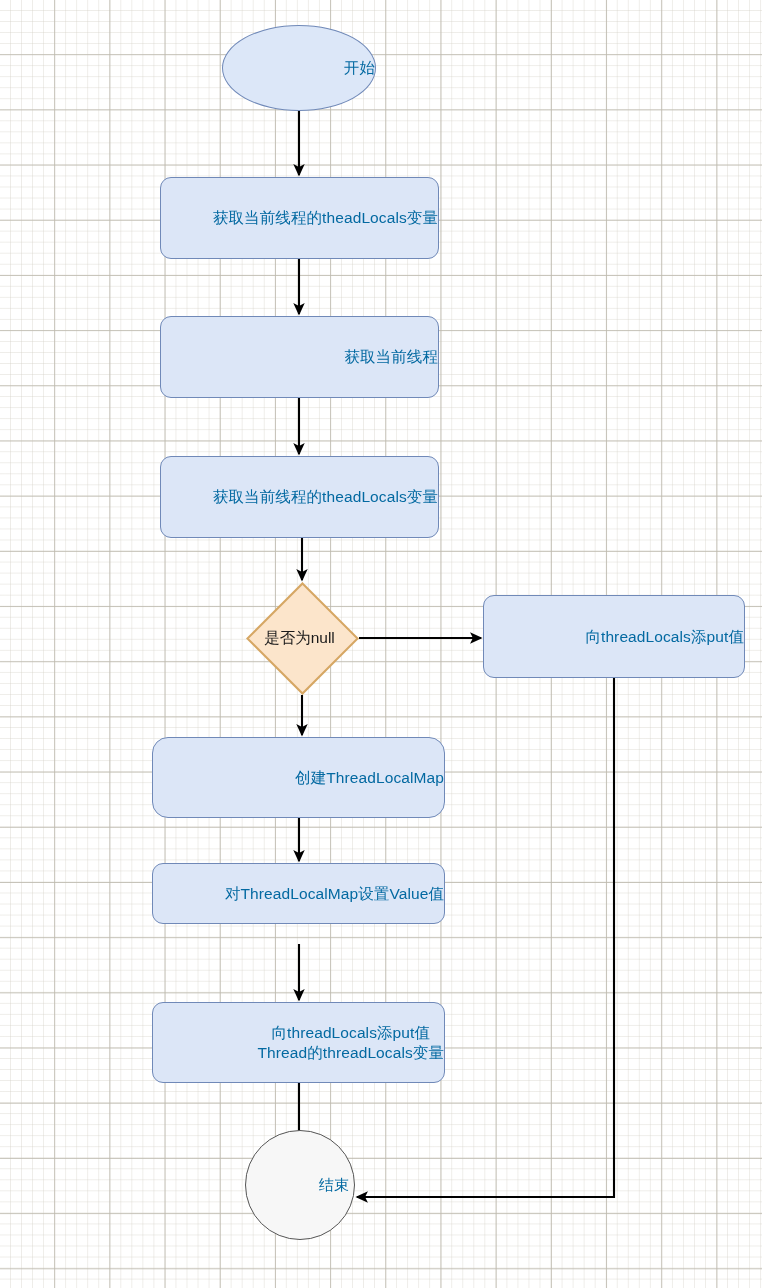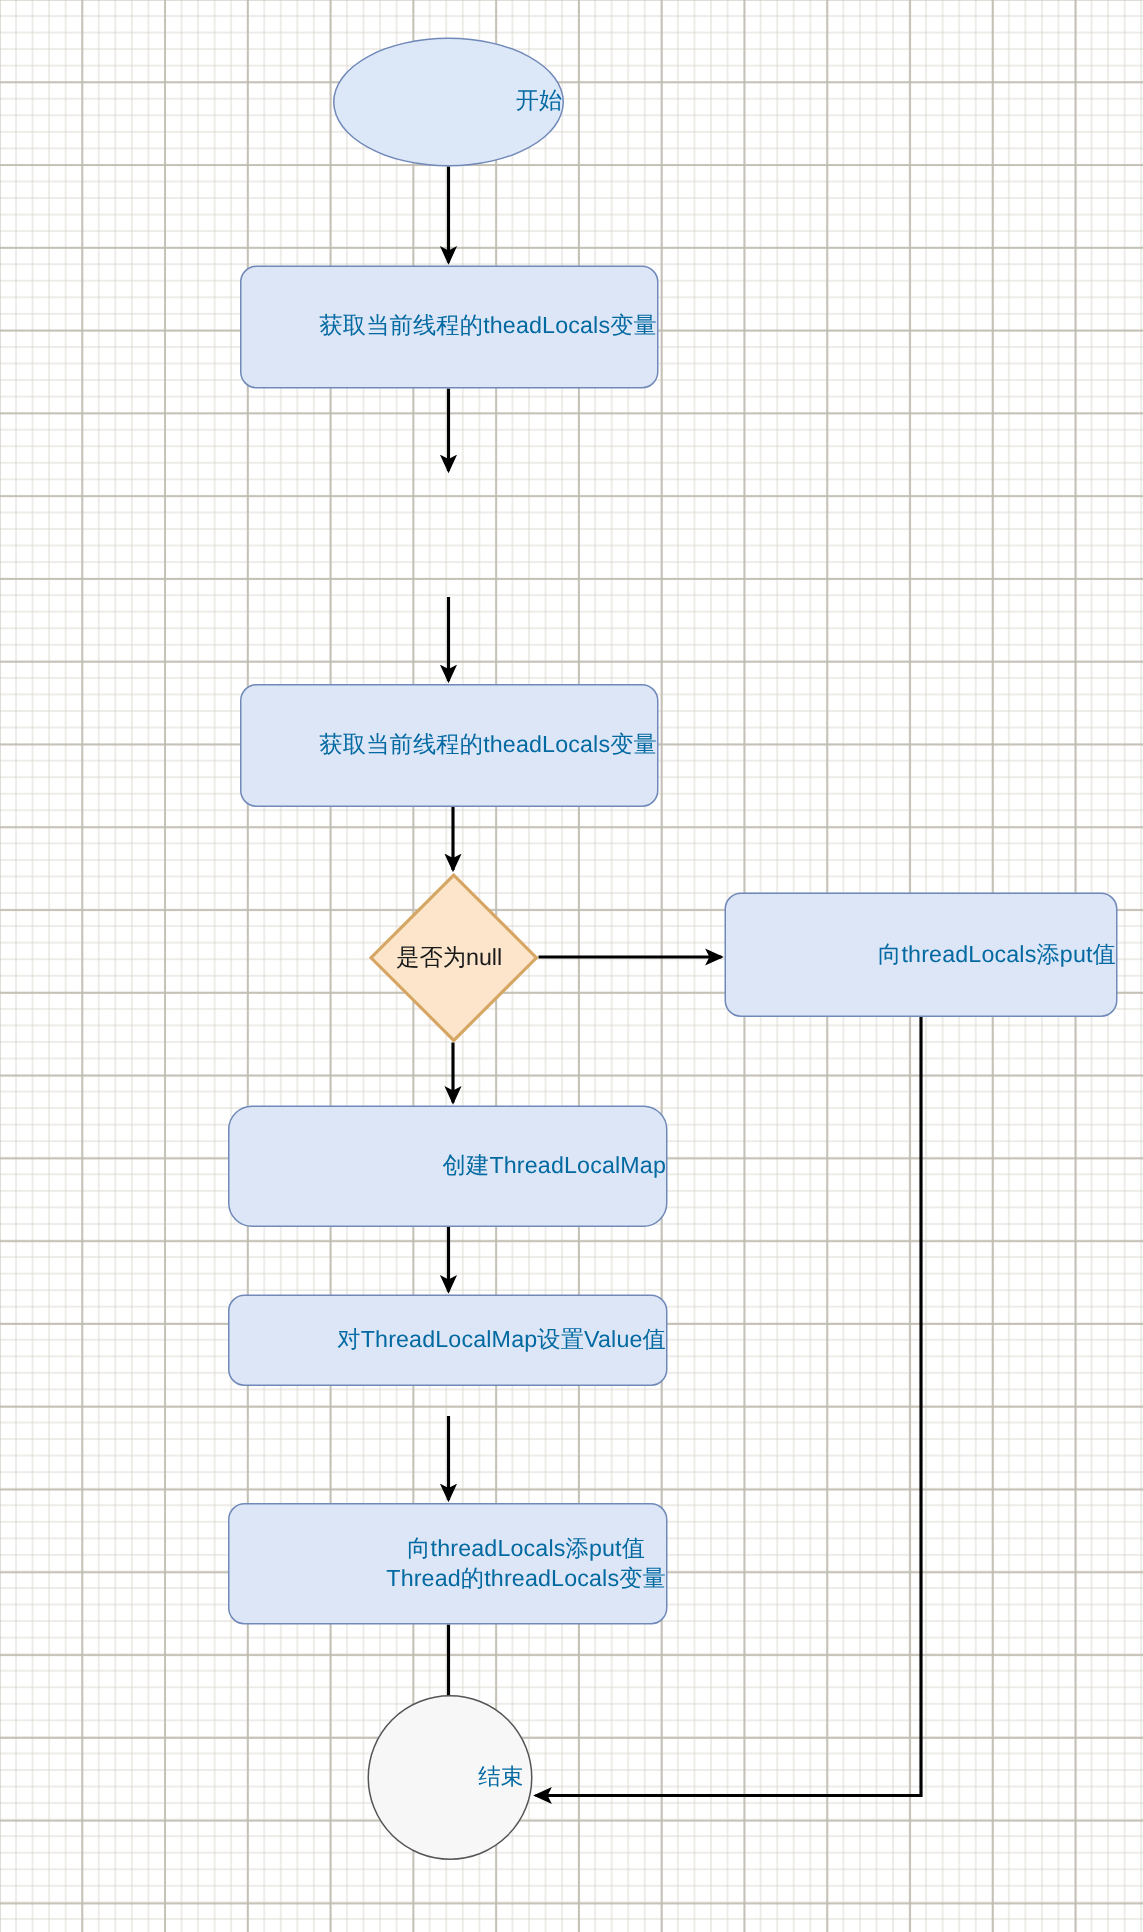--- a/index.html
+++ b/index.html
@@ -133,20 +133,23 @@
   </svg>
 
   <div class="node terminator-start" style="left:222px; top:25px; width:154px; height:86px;">
     <span>开始</span>
   </div>
 
   <div class="node proc" style="left:160px; top:177px; width:279px; height:82px;">
     <span>获取当前线程的theadLocals变量</span>
   </div>
 
+  <div class="node proc" style="left:160px; top:316px; width:279px; height:82px;">
+    <span>获取当前线程</span>
+  </div>
 
   <div class="node proc" style="left:160px; top:456px; width:279px; height:82px;">
     <span>获取当前线程的theadLocals变量</span>
   </div>
 
   <div class="decision-wrap" style="left:246px; top:582px; width:113px; height:113px;">
     <svg class="diamond-svg" width="113" height="113" viewBox="0 0 113 113" xmlns="http://www.w3.org/2000/svg">
       <polygon points="56.5,1.4 111.6,56.5 56.5,111.6 1.4,56.5" fill="#fce5cb" stroke="#d6a764" stroke-width="2.1"></polygon>
     </svg>
     <span class="decision-label" style="margin-right:6px;">是否为null</span>

